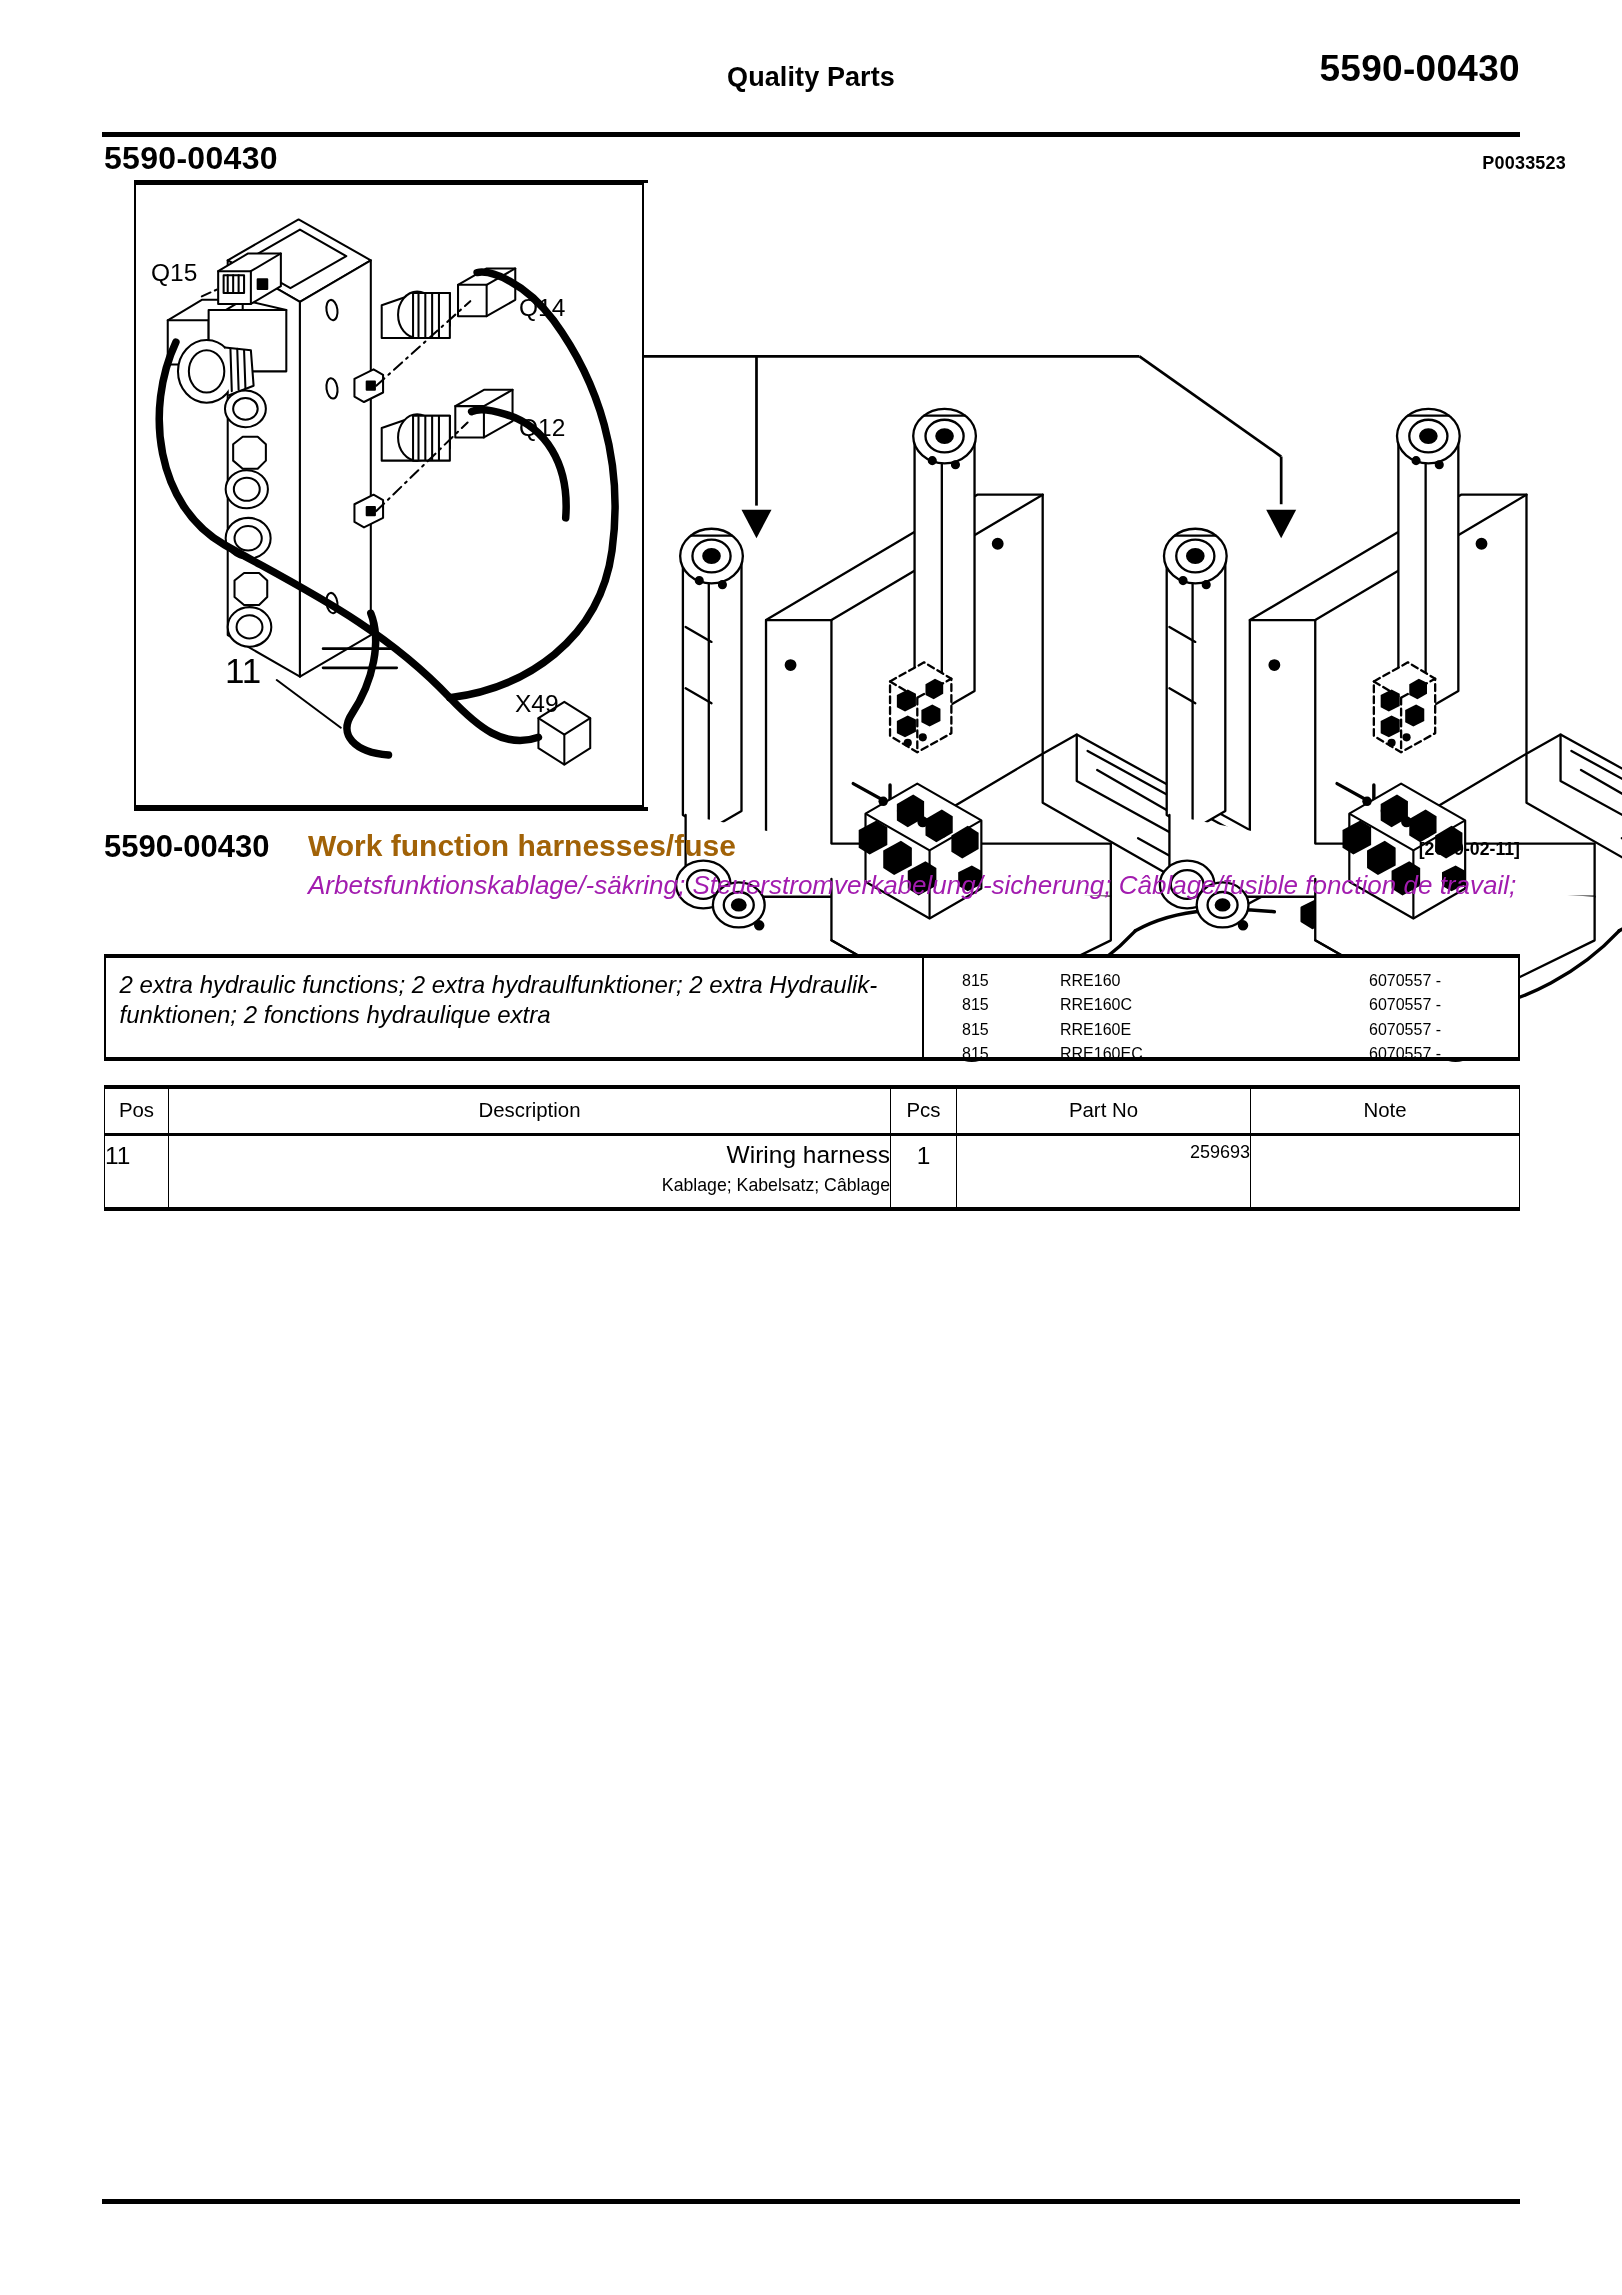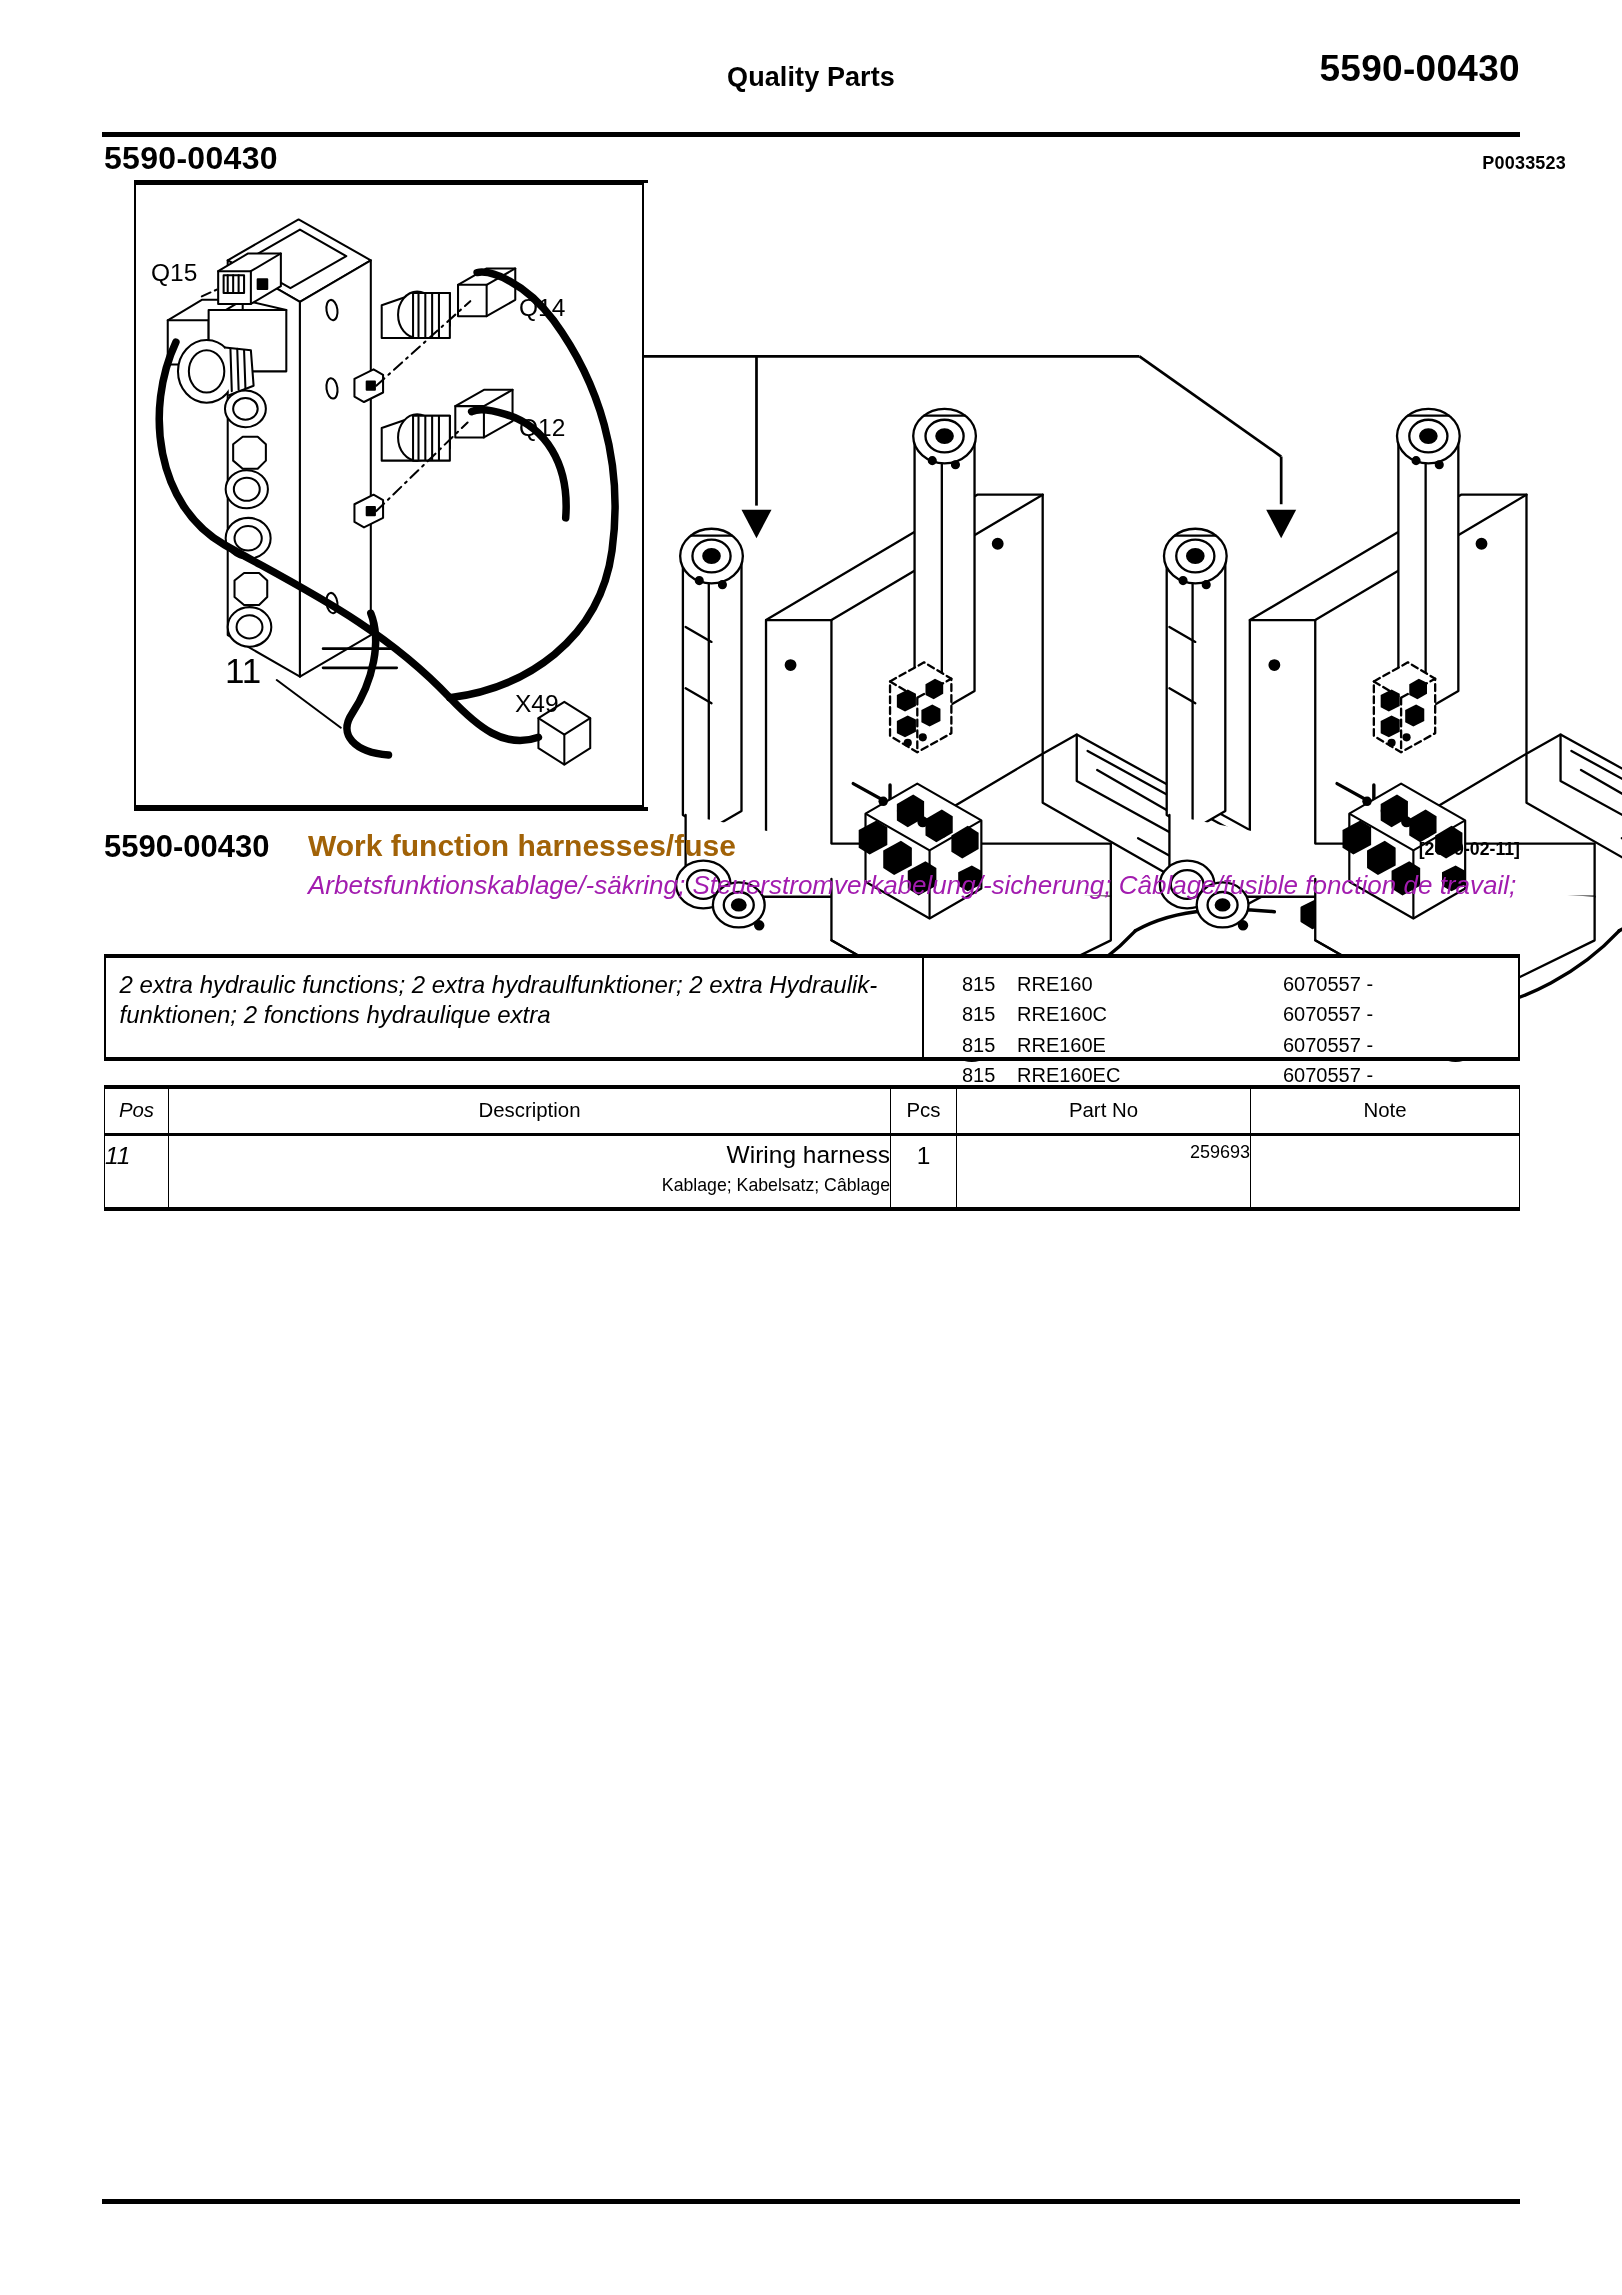--- a/index.html
+++ b/index.html
@@ -90,42 +90,42 @@
   }
   #app-desc{
     flex:0 0 818px;box-sizing:border-box;
     padding:12.3px 13.6px 0 13.6px;
     font-style:italic;font-size:24px;line-height:1.22;color:#000;
     border-right:2px solid #000;
   }
   #app-models{
     flex:1;box-sizing:border-box;padding:11px 0 0 38px;
   }
-  .model-row{display:flex;font-size:20px;line-height:1.52;color:#000;}
+  .model-row{display:flex;font-size:16px;line-height:1.52;color:#000;gap:43px;}
   .model-cat{width:55px;}
   .model-name{width:266px;}
   .model-serial{width:177px;}
 
   
   #parts-table{
     position:absolute;left:104px;top:1085px;width:1416px;
     border-collapse:collapse;background:#fff;
   }
   #parts-table th,#parts-table td{
     border:1.4px solid #000;color:#000;
   }
   #parts-table thead th{
     font-weight:normal;font-size:20.4px;padding:9.5px 0 11px;
     border-top:4.1px solid #000;border-bottom:3.4px solid #000;
   }
   #parts-table tbody td{
     vertical-align:top;padding:6.8px 0 11px;
     border-bottom:4.1px solid #000;
   }
-  .col-pos{width:63px;font-style:italic;}
+  .col-pos{width:63px;}
   .col-desc{width:721px;text-align:center;}
   .col-pcs{width:65px;text-align:center;}
   .col-partno{width:293px;text-align:center;}
   .col-note{width:auto;text-align:center;}
   td.col-pos{font-size:24.5px;padding-top:9.5px;}
   td.col-desc{text-align:right;padding-left:15px;}
   td.col-pcs{font-size:24.5px;padding-top:9.5px;}
   td.col-partno{text-align:right;padding-left:15px;font-size:18px;padding-top:9.5px;margin-left:40px;}
   .desc-main{font-size:24.5px;line-height:1.1;}
   .desc-sub{font-size:17.7px;line-height:1.1;margin-top:6.8px;}

